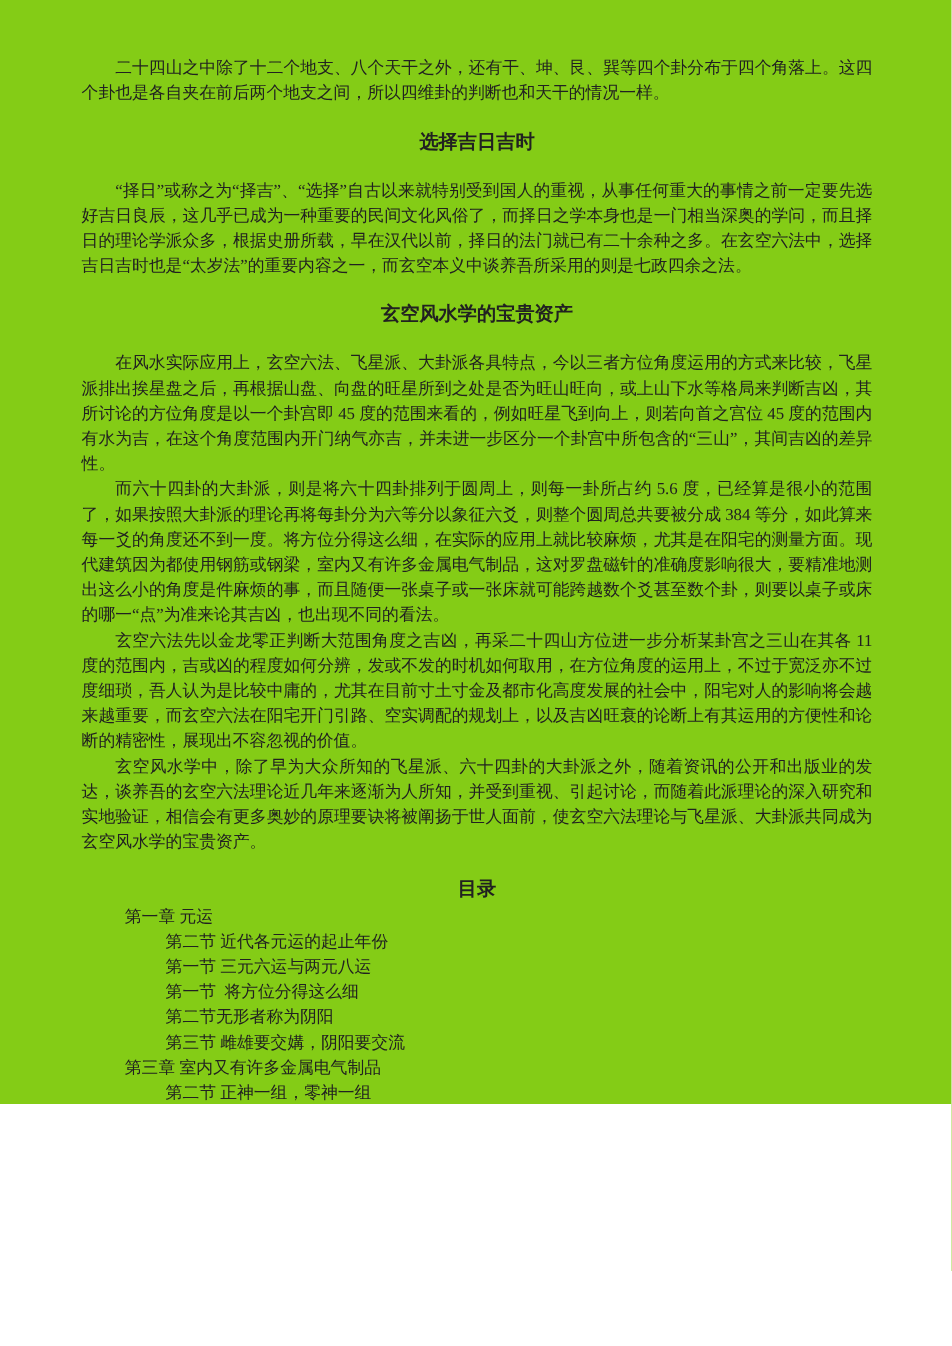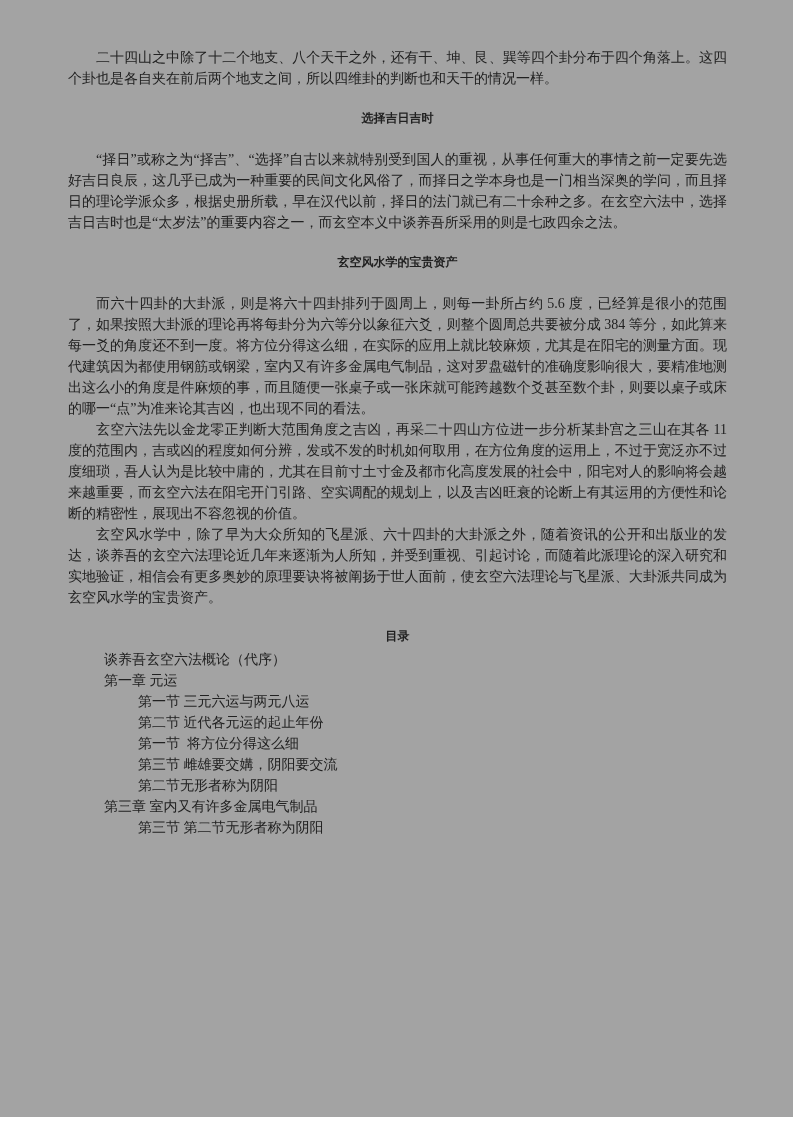--- a/index.html
+++ b/index.html
@@ -1,36 +1,36 @@
 <!DOCTYPE html>
 <html><head>
 <meta charset="utf-8">
 <style>
   html,body{margin:0;padding:0;background:#ffffff;}
   .page{
     position:relative;
     width:793px;
-    height:1117px;
+    height:920px;
     margin:0 auto;
-    background:#a3a3a3;
+    background:#84cc16;
     box-sizing:border-box;
     padding:47px 66px 0 68px;
     font-family:"Liberation Serif","DejaVu Serif",serif;
     font-size:14px;
     line-height:21px;
     color:#212121;
     overflow:hidden;
   }
   .para{
     margin:0;
     text-indent:2em;
     text-align:justify;
   }
   .sec-heading{
-    font-size:12px;
+    font-size:16px;
     font-weight:bold;
     text-align:center;
     margin:19px 0 20px 0;
     line-height:21px;
   }
   .toc-heading{
     margin:18px 0 2px 0;
   }
   .toc-line{
     white-space:pre-wrap;
@@ -45,31 +45,32 @@
 <div class="page">
 
   <p class="para">二十四山之中除了十二个地支、八个天干之外，还有干、坤、艮、巽等四个卦分布于四个角落上。这四个卦也是各自夹在前后两个地支之间，所以四维卦的判断也和天干的情况一样。</p>
 
   <div class="sec-heading">选择吉日吉时</div>
 
   <p class="para">“择日”或称之为“择吉”、“选择”自古以来就特别受到国人的重视，从事任何重大的事情之前一定要先选好吉日良辰，这几乎已成为一种重要的民间文化风俗了，而择日之学本身也是一门相当深奥的学问，而且择日的理论学派众多，根据史册所载，早在汉代以前，择日的法门就已有二十余种之多。在玄空六法中，选择吉日吉时也是“太岁法”的重要内容之一，而玄空本义中谈养吾所采用的则是七政四余之法。</p>
 
   <div class="sec-heading">玄空风水学的宝贵资产</div>
 
+  <p class="para">在风水实际应用上，玄空六法、飞星派、大卦派各具特点，今以三者方位角度运用的方式来比较，飞星派排出挨星盘之后，再根据山盘、向盘的旺星所到之处是否为旺山旺向，或上山下水等格局来判断吉凶，其所讨论的方位角度是以一个卦宫即 45 度的范围来看的，例如旺星飞到向上，则若向首之宫位 45 度的范围内有水为吉，在这个角度范围内开门纳气亦吉，并未进一步区分一个卦宫中所包含的“三山”，其间吉凶的差异性。</p>
   <p class="para">而六十四卦的大卦派，则是将六十四卦排列于圆周上，则每一卦所占约 5.6 度，已经算是很小的范围了，如果按照大卦派的理论再将每卦分为六等分以象征六爻，则整个圆周总共要被分成 384 等分，如此算来每一爻的角度还不到一度。将方位分得这么细，在实际的应用上就比较麻烦，尤其是在阳宅的测量方面。现代建筑因为都使用钢筋或钢梁，室内又有许多金属电气制品，这对罗盘磁针的准确度影响很大，要精准地测出这么小的角度是件麻烦的事，而且随便一张桌子或一张床就可能跨越数个爻甚至数个卦，则要以桌子或床的哪一“点”为准来论其吉凶，也出现不同的看法。</p>
   <p class="para">玄空六法先以金龙零正判断大范围角度之吉凶，再采二十四山方位进一步分析某卦宫之三山在其各 11 度的范围内，吉或凶的程度如何分辨，发或不发的时机如何取用，在方位角度的运用上，不过于宽泛亦不过度细琐，吾人认为是比较中庸的，尤其在目前寸土寸金及都市化高度发展的社会中，阳宅对人的影响将会越来越重要，而玄空六法在阳宅开门引路、空实调配的规划上，以及吉凶旺衰的论断上有其运用的方便性和论断的精密性，展现出不容忽视的价值。</p>
   <p class="para">玄空风水学中，除了早为大众所知的飞星派、六十四卦的大卦派之外，随着资讯的公开和出版业的发达，谈养吾的玄空六法理论近几年来逐渐为人所知，并受到重视、引起讨论，而随着此派理论的深入研究和实地验证，相信会有更多奥妙的原理要诀将被阐扬于世人面前，使玄空六法理论与飞星派、大卦派共同成为玄空风水学的宝贵资产。</p>
 
   <div class="sec-heading toc-heading">目录</div>
 
   <div>
-    <div class="toc-line lv1">谈养吾玄空六法概论（代序）</div>
     <div class="toc-line lv1">第一章 元运</div>
+    <div class="toc-line lv2">第二节 近代各元运的起止年份</div>
     <div class="toc-line lv2">第一节 三元六运与两元八运</div>
-    <div class="toc-line lv2">第二节 近代各元运的起止年份</div>
     <div class="toc-line lv2">第一节  将方位分得这么细</div>
+    <div class="toc-line lv2">第二节无形者称为阴阳</div>
     <div class="toc-line lv2">第三节 雌雄要交媾，阴阳要交流</div>
-    <div class="toc-line lv2">第二节无形者称为阴阳</div>
     <div class="toc-line lv1">第三章 室内又有许多金属电气制品</div>
+    <div class="toc-line lv2">第二节 正神一组，零神一组</div>
     <div class="toc-line lv2">第三节 第二节无形者称为阴阳</div>
   </div>
 
 </div>
 
 </body></html>

